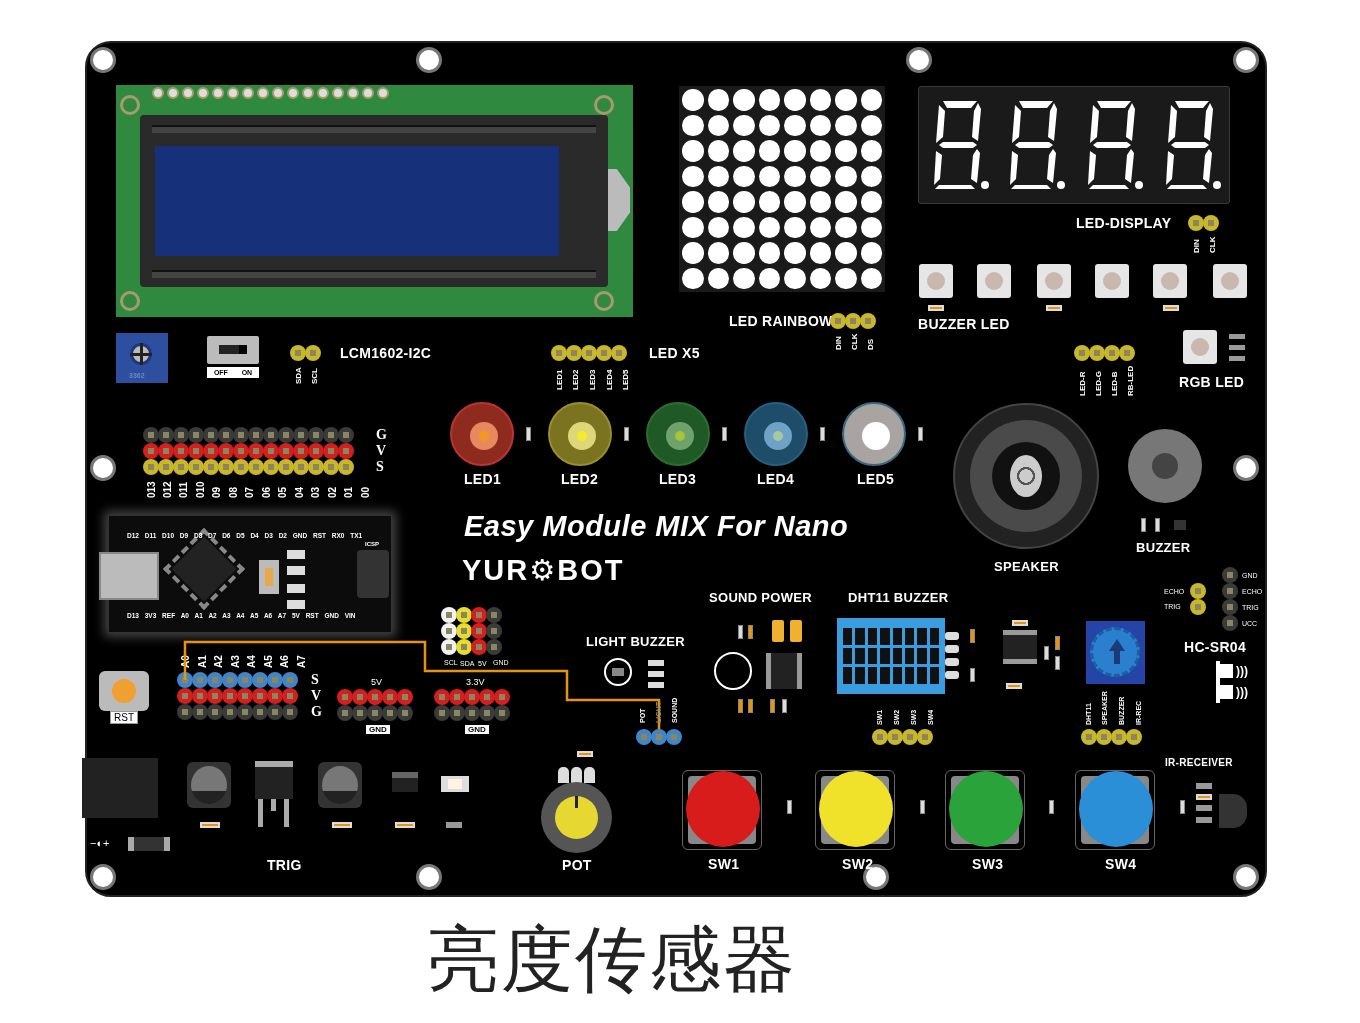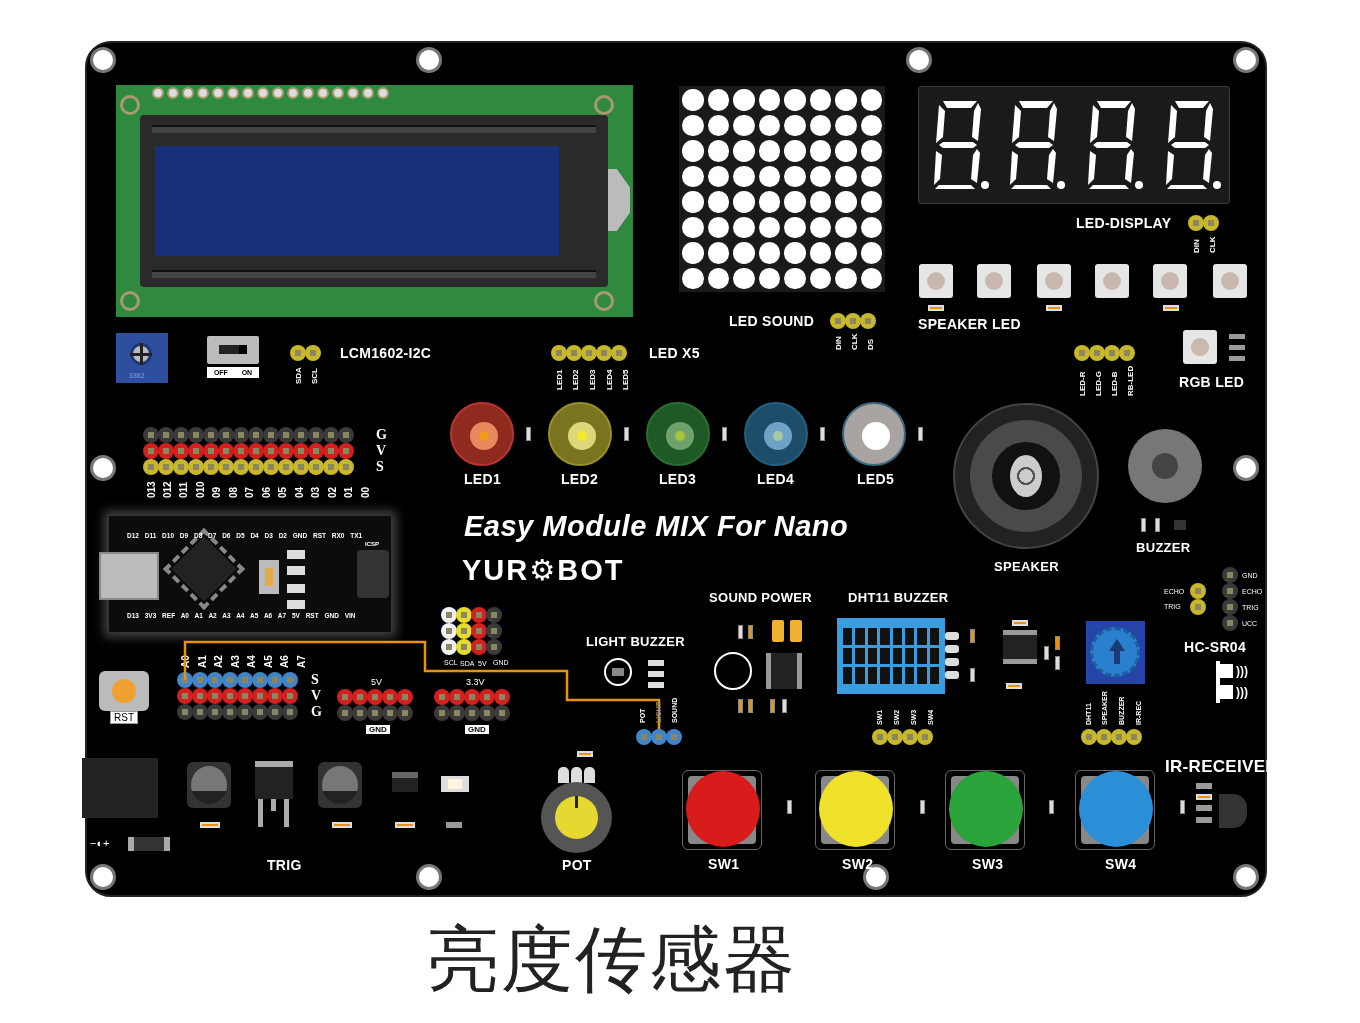--- a/index.html
+++ b/index.html
@@ -166,21 +166,21 @@
     <div class="mdot"></div>
   <div class="mdot"></div>
     <div class="mdot"></div>
     <div class="mdot"></div>
     <div class="mdot"></div>
     <div class="mdot"></div>
     <div class="mdot"></div>
     <div class="mdot"></div>
     <div class="mdot"></div>
 </div>
-<div class="lbl" style="left:729px;top:313px;">LED SOUND</div>
+<div class="lbl" style="left:729px;top:313px;">LED RAINBOW</div>
 <div class="pinrow" style="left:830px;top:313px;">
   <div class="pin py"></div>
     <div class="pin py"></div>
     <div class="pin py"></div>
 </div>
 <div class="vtxt" style="left:834px;top:350px;">DIN</div>
 <div class="vtxt" style="left:850px;top:350px;">CLK</div>
 <div class="vtxt" style="left:866px;top:350px;">DS</div>
 
 <div class="seg-wrap">
@@ -243,21 +243,21 @@
 
 <div class="rgbled" style="left:919px;top:264px;"></div>
 <div class="rgbled" style="left:977px;top:264px;"></div>
 <div class="rgbled" style="left:1037px;top:264px;"></div>
 <div class="rgbled" style="left:1095px;top:264px;"></div>
 <div class="rgbled" style="left:1153px;top:264px;"></div>
 <div class="rgbled" style="left:1213px;top:264px;"></div>
 <div class="smdh" style="left:928px;top:305px;background:#e8920f;border:2px solid #ddd;"></div>
 <div class="smdh" style="left:1046px;top:305px;background:#e8920f;border:2px solid #ddd;"></div>
 <div class="smdh" style="left:1163px;top:305px;background:#e8920f;border:2px solid #ddd;"></div>
-<div class="lbl" style="left:918px;top:316px;">SPEAKER LED</div>
+<div class="lbl" style="left:918px;top:316px;">BUZZER LED</div>
 
 <div class="rgbled" style="left:1183px;top:330px;"></div>
 <div class="smdh" style="left:1229px;top:334px;width:16px;height:5px;background:#999;"></div>
 <div class="smdh" style="left:1229px;top:345px;width:16px;height:5px;background:#999;"></div>
 <div class="smdh" style="left:1229px;top:356px;width:16px;height:5px;background:#999;"></div>
 <div class="lbl" style="left:1179px;top:374px;">RGB LED</div>
 <div class="pinrow" style="left:1074px;top:345px;">
   <div class="pin py"></div>
     <div class="pin py"></div>
     <div class="pin py"></div>
@@ -648,21 +648,21 @@
 <div class="small" style="left:1242px;top:588px;font-weight:normal;">ECHO</div>
 <div class="small" style="left:1242px;top:604px;font-weight:normal;">TRIG</div>
 <div class="small" style="left:1242px;top:620px;font-weight:normal;">UCC</div>
 <div class="lbl" style="left:1184px;top:639px;">HC-SR04</div>
 <div class="abs" style="left:1216px;top:661px;width:4px;height:42px;background:#fff;"></div>
 <div class="abs" style="left:1219px;top:664px;width:14px;height:14px;background:#fff;"></div>
 <div class="abs" style="left:1219px;top:685px;width:14px;height:14px;background:#fff;"></div>
 <div class="small" style="left:1236px;top:664px;font-size:12px;">)))</div>
 <div class="small" style="left:1236px;top:685px;font-size:12px;">)))</div>
 
-<div class="lbl" style="left:1165px;top:757px;font-size:17px;">IR-RECEIVER</div>
+<div class="lbl" style="left:1165px;top:757px;font-size:10px;">IR-RECEIVER</div>
 <div class="smdh" style="left:1196px;top:783px;background:#999;"></div>
 <div class="smdh" style="left:1196px;top:794px;background:#e8920f;border:2px solid #ddd;"></div>
 <div class="smdh" style="left:1196px;top:805px;background:#999;"></div>
 <div class="smdh" style="left:1196px;top:817px;background:#999;"></div>
 <div class="abs" style="left:1219px;top:794px;width:28px;height:34px;background:#333;border-radius:0 14px 14px 0;"></div>
 
 <div class="abs" style="left:82px;top:758px;width:76px;height:60px;background:#222;"></div>
 <div class="small" style="left:90px;top:837px;font-size:11px;font-weight:normal;">−◐+</div>
 <div class="abs" style="left:128px;top:837px;width:42px;height:14px;background:#333;border-left:6px solid #aaa;border-right:6px solid #aaa;"></div>
 <div class="abs" style="left:187px;top:762px;width:44px;height:46px;background:#333;border-radius:6px;">

